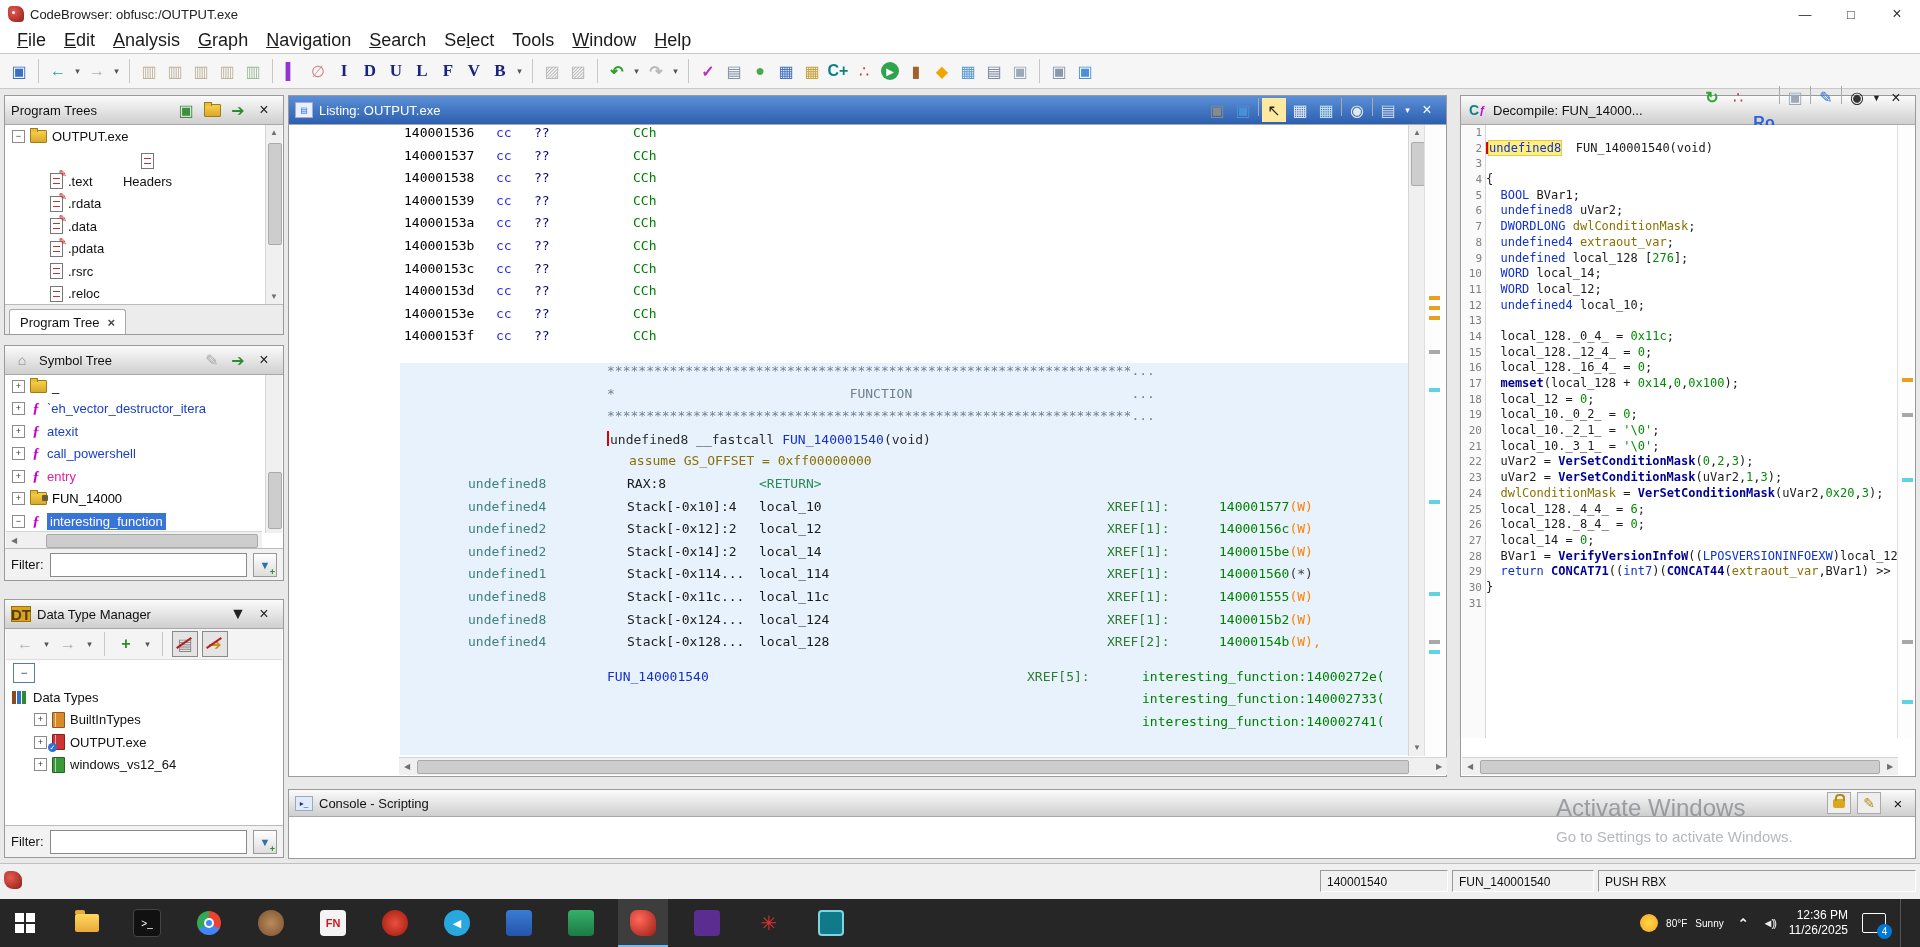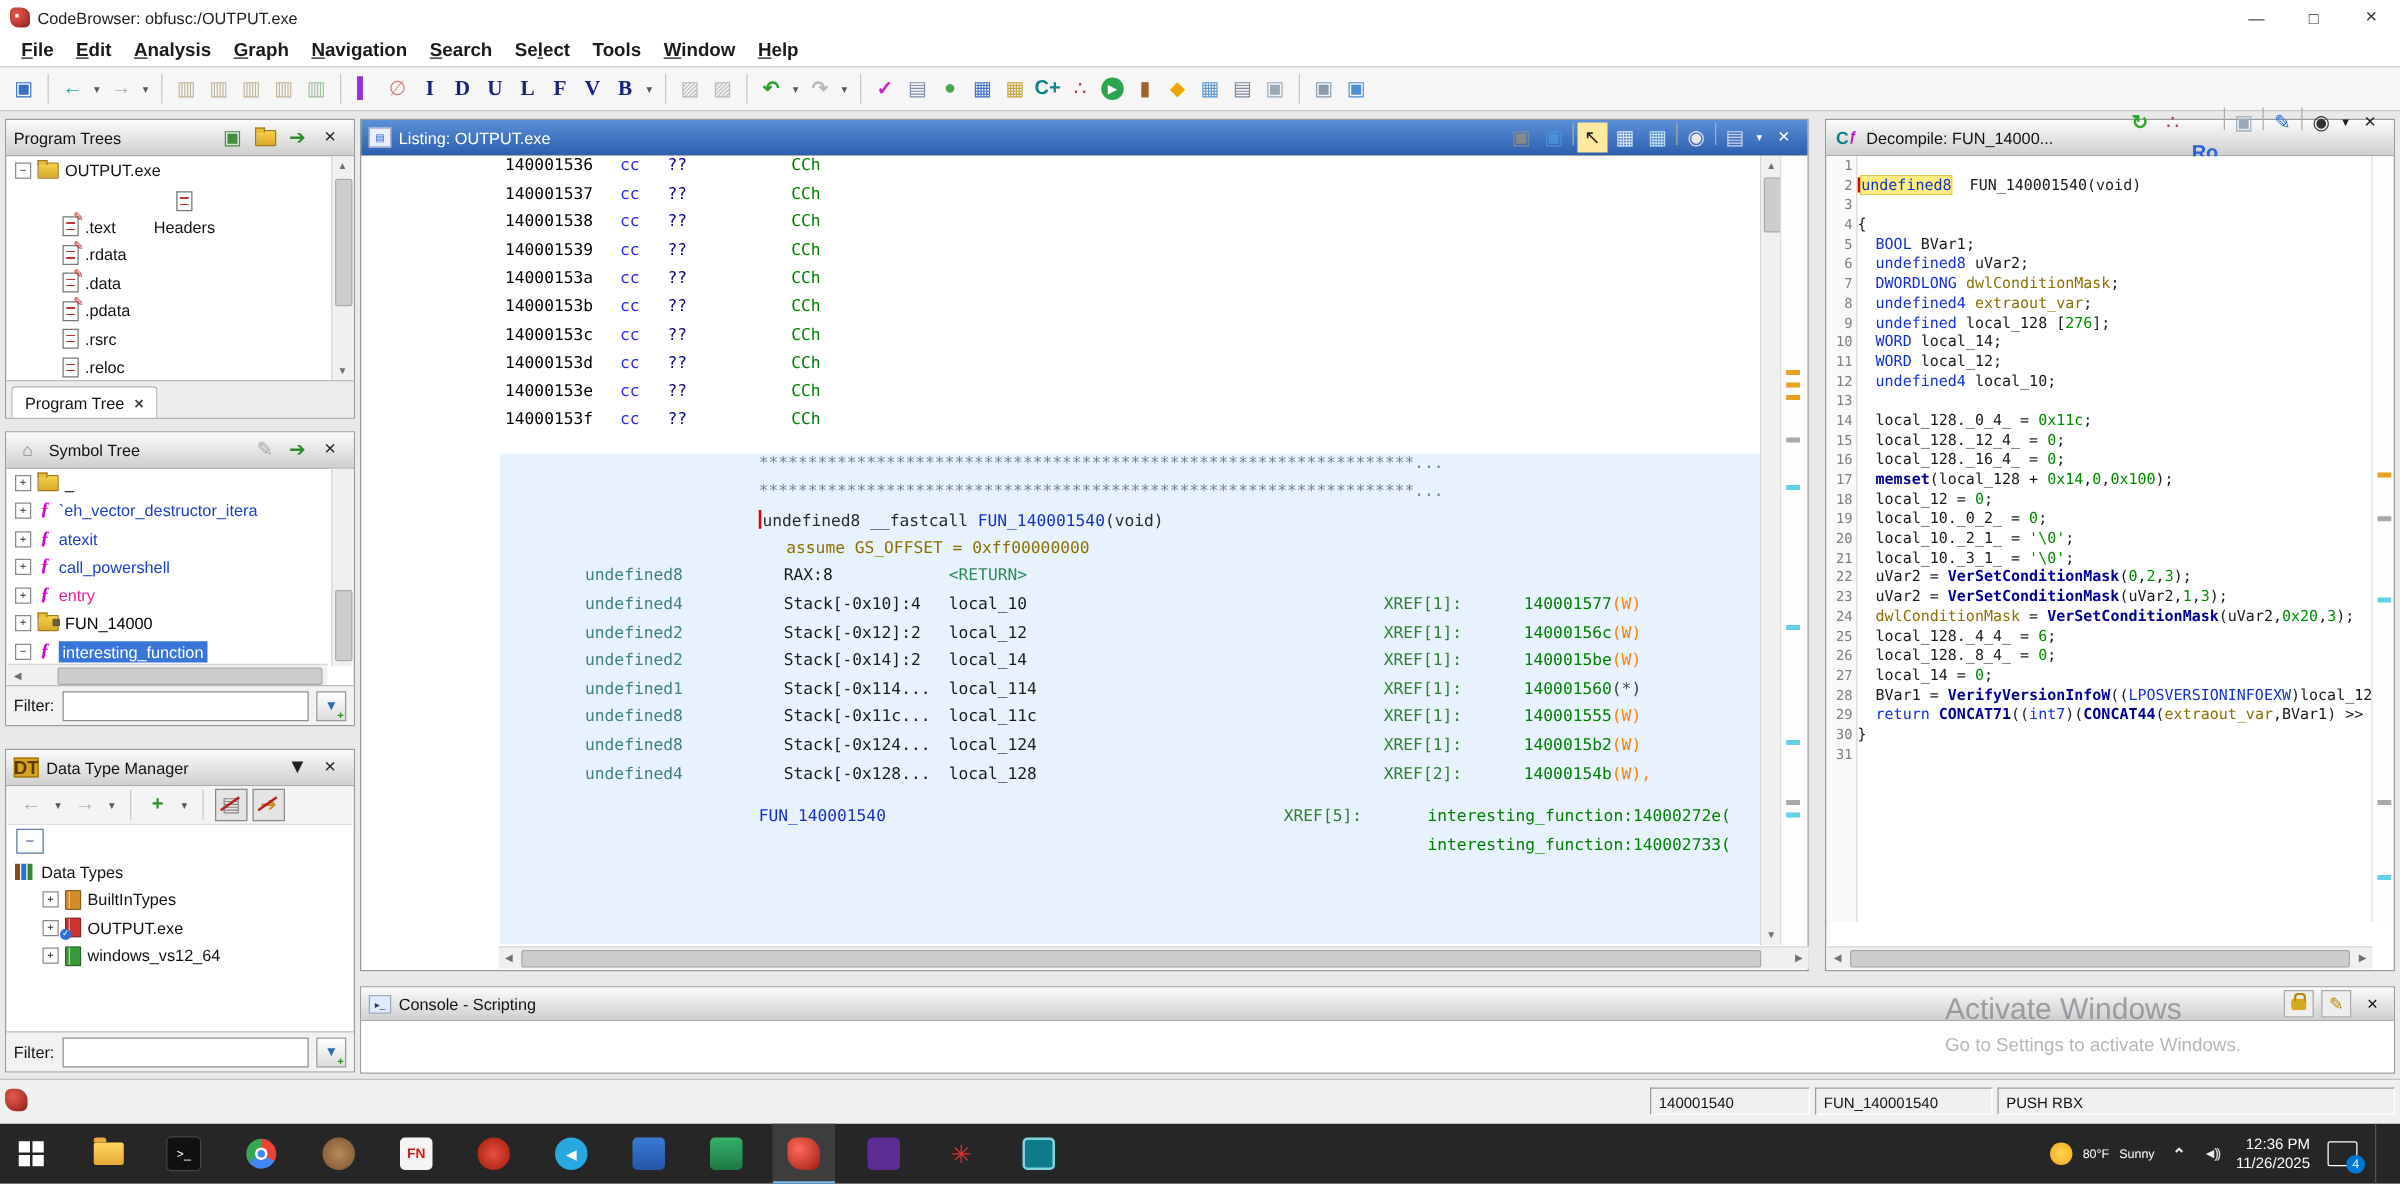--- a/index.html
+++ b/index.html
@@ -12,21 +12,21 @@
             display:flex;align-items:center;border-bottom:1px solid #e2e2e2;}
   #title-icon{width:16px;height:16px;margin:0 6px 0 8px;border-radius:4px 7px 4px 7px;
               background:radial-gradient(circle at 35% 35%,#e85a4f,#8c1d18);position:relative;}
   #title-icon:after{content:"";position:absolute;left:4px;top:5px;width:3px;height:3px;background:#fff;border-radius:50%;}
   #title-text{font-size:13px;color:#222;}
   #win-controls{margin-left:auto;display:flex;height:100%;}
   .win-btn{width:46px;height:100%;display:flex;align-items:center;justify-content:center;
            font-size:13px;color:#333;}
   #menubar{position:absolute;left:0;top:28px;width:1920px;height:25px;background:#fff;
            display:flex;align-items:center;padding-left:8px;box-sizing:border-box;}
-  .menu-item{padding:3px 9px;font-size:15px;color:#1a1a1a;font-weight:bold;}
+  .menu-item{padding:3px 9px;font-size:18px;color:#1a1a1a;}
   #toolbar{position:absolute;left:0;top:53px;width:1920px;height:36px;background:#f6f6f6;
            border-top:1px solid #c9c9c9;border-bottom:1px solid #c9c9c9;
            display:flex;align-items:center;padding-left:6px;box-sizing:border-box;}
   .tb-ic{width:24px;height:24px;display:flex;align-items:center;justify-content:center;
          font-size:16px;margin:0 1px;}
   .tb-ic.caret{width:11px;font-size:9px;color:#555;}
   .tb-ic.serif{font-family:"Liberation Serif",serif;font-weight:bold;font-size:17px;}
   .tb-ic.play{background:#2ea44f;color:#fff;border-radius:50%;width:18px;height:18px;font-size:10px;margin:0 4px;}
   .tb-sep{width:1px;height:24px;background:#c8c8c8;margin:0 6px;}
 
@@ -453,34 +453,36 @@
         <div class="ls-row"><span class="ls-a">140001539</span><span class="ls-b">cc</span><span class="ls-m">??</span><span class="ls-o">CCh</span></div>
         <div class="ls-row"><span class="ls-a">14000153a</span><span class="ls-b">cc</span><span class="ls-m">??</span><span class="ls-o">CCh</span></div>
         <div class="ls-row"><span class="ls-a">14000153b</span><span class="ls-b">cc</span><span class="ls-m">??</span><span class="ls-o">CCh</span></div>
         <div class="ls-row"><span class="ls-a">14000153c</span><span class="ls-b">cc</span><span class="ls-m">??</span><span class="ls-o">CCh</span></div>
         <div class="ls-row"><span class="ls-a">14000153d</span><span class="ls-b">cc</span><span class="ls-m">??</span><span class="ls-o">CCh</span></div>
         <div class="ls-row"><span class="ls-a">14000153e</span><span class="ls-b">cc</span><span class="ls-m">??</span><span class="ls-o">CCh</span></div>
         <div class="ls-row"><span class="ls-a">14000153f</span><span class="ls-b">cc</span><span class="ls-m">??</span><span class="ls-o">CCh</span></div>
       </div>
     <div id="func-block">
         <div class="fb-row"><span class="fb-banner">*******************************************************************...</span></div>
+        <div class="fb-row"><span class="fb-banner">*                              FUNCTION                            ...</span></div>
         <div class="fb-row"><span class="fb-banner">*******************************************************************...</span></div>
         <div class="fb-row"><span class="fb-sig"><span class="caret-red"></span>undefined8 __fastcall <span class="fnm">FUN_140001540</span>(void)</span></div>
         <div class="fb-row"><span class="fb-assume">assume GS_OFFSET = 0xff00000000</span></div>
         <div class="fb-row"><span class="fv-type">undefined8</span><span class="fv-st">RAX:8</span><span class="fv-nm ret">&lt;RETURN&gt;</span></div>
         <div class="fb-row"><span class="fv-type">undefined4</span><span class="fv-st">Stack[-0x10]:4</span><span class="fv-nm">local_10</span><span class="fv-xr">XREF[1]:</span><span class="fv-ref"><span class="ref-a">140001577</span><span class="ref-w">(W)</span></span></div>
         <div class="fb-row"><span class="fv-type">undefined2</span><span class="fv-st">Stack[-0x12]:2</span><span class="fv-nm">local_12</span><span class="fv-xr">XREF[1]:</span><span class="fv-ref"><span class="ref-a">14000156c</span><span class="ref-w">(W)</span></span></div>
         <div class="fb-row"><span class="fv-type">undefined2</span><span class="fv-st">Stack[-0x14]:2</span><span class="fv-nm">local_14</span><span class="fv-xr">XREF[1]:</span><span class="fv-ref"><span class="ref-a">1400015be</span><span class="ref-w">(W)</span></span></div>
         <div class="fb-row"><span class="fv-type">undefined1</span><span class="fv-st">Stack[-0x114...</span><span class="fv-nm">local_114</span><span class="fv-xr">XREF[1]:</span><span class="fv-ref"><span class="ref-a">140001560</span><span class="ref-s">(*)</span></span></div>
         <div class="fb-row"><span class="fv-type">undefined8</span><span class="fv-st">Stack[-0x11c...</span><span class="fv-nm">local_11c</span><span class="fv-xr">XREF[1]:</span><span class="fv-ref"><span class="ref-a">140001555</span><span class="ref-w">(W)</span></span></div>
         <div class="fb-row"><span class="fv-type">undefined8</span><span class="fv-st">Stack[-0x124...</span><span class="fv-nm">local_124</span><span class="fv-xr">XREF[1]:</span><span class="fv-ref"><span class="ref-a">1400015b2</span><span class="ref-w">(W)</span></span></div>
         <div class="fb-row"><span class="fv-type">undefined4</span><span class="fv-st">Stack[-0x128...</span><span class="fv-nm">local_128</span><span class="fv-xr">XREF[2]:</span><span class="fv-ref"><span class="ref-a">14000154b</span><span class="ref-w">(W),</span></span></div>
         <div style="height: 12px;"></div>
         <div class="fb-row"><span class="fn-label">FUN_140001540</span><span class="fn-xr">XREF[5]:</span><span class="fn-ref">interesting_function:14000272e(</span></div>
         <div class="fb-row"><span class="fn-ref">interesting_function:140002733(</span></div>
+        <div class="fb-row"><span class="fn-ref">interesting_function:140002741(</span></div>
       </div>
   </div>
   <div class="vscroll" style="right:21px;top:29px;height:631px;">
     <div class="arr" style="top:0;">▲</div>
       <div class="arr" style="bottom:0;">▼</div>
     <div class="vthumb" style="top:17px;height:42px;"></div>
   </div>
   <div class="markers" id="ls-markers" style="right:1px;top:29px;height:631px;">
       <div class="tick" style="top: 171px; background: rgb(232, 160, 32);"></div>
       <div class="tick" style="top: 181px; background: rgb(232, 160, 32);"></div>

